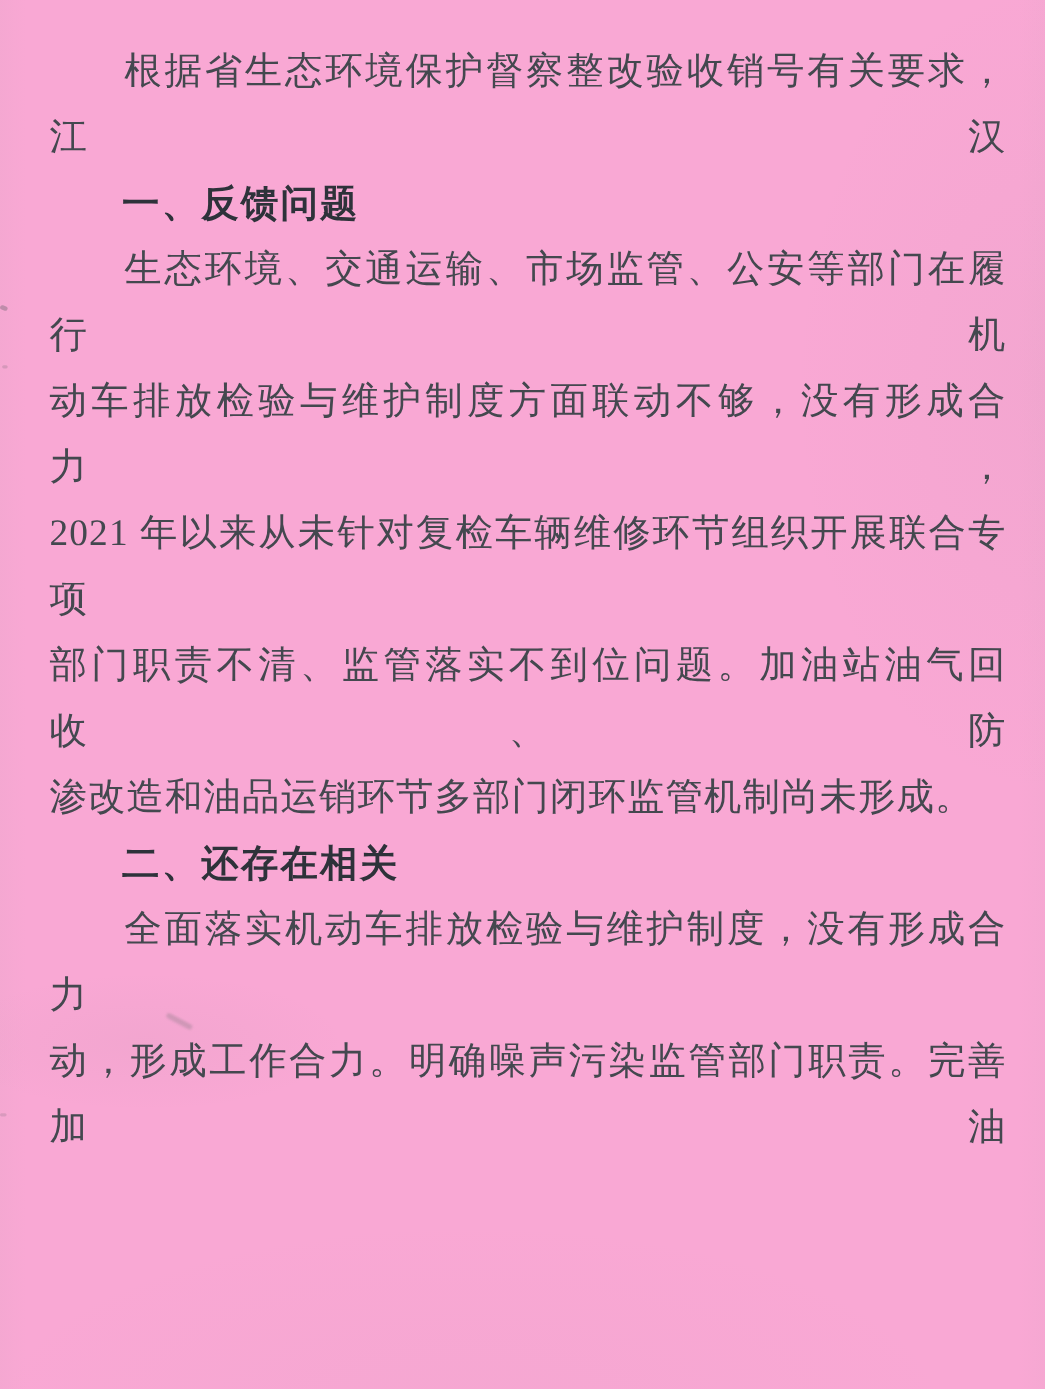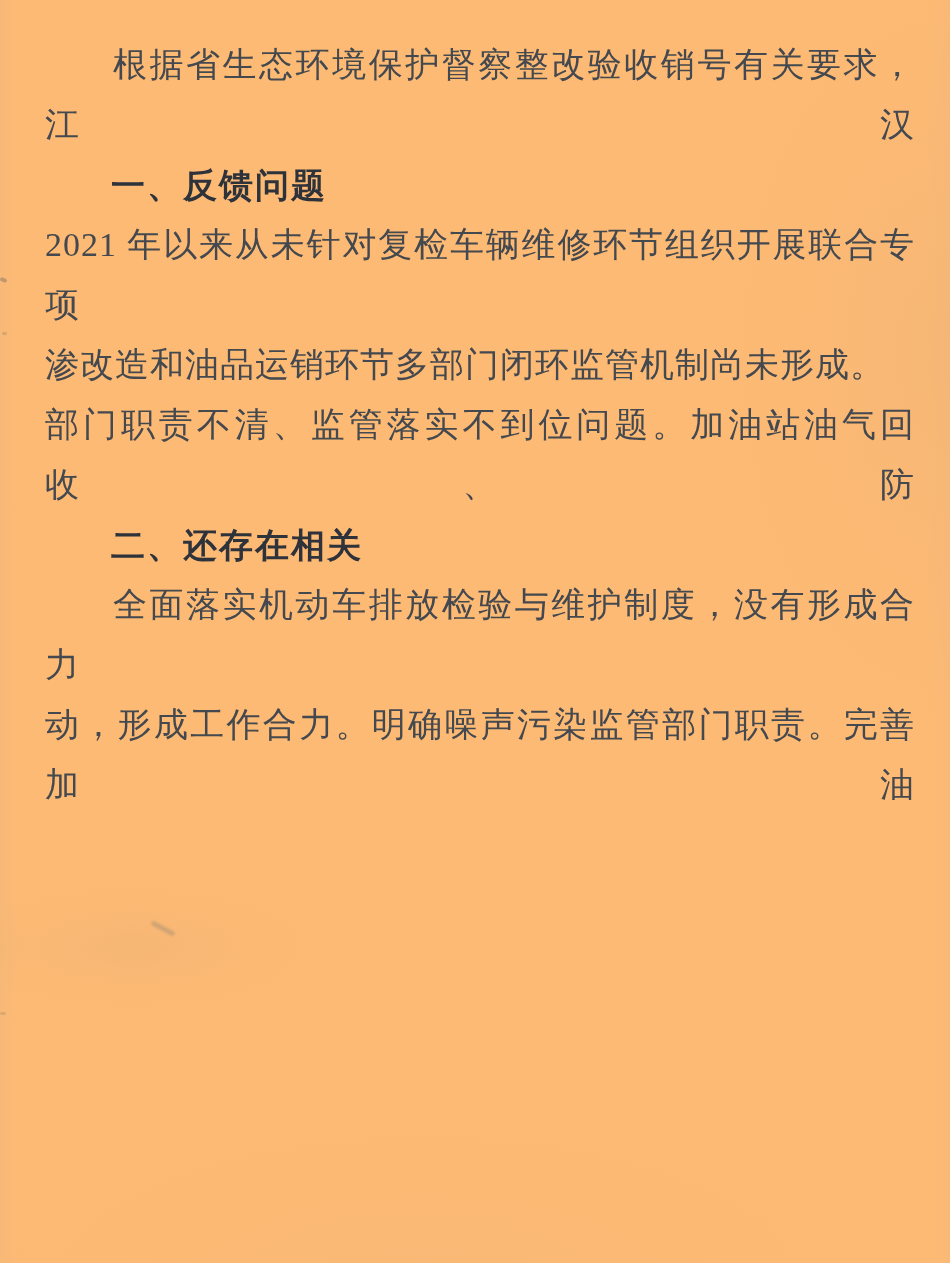--- a/index.html
+++ b/index.html
@@ -2,21 +2,21 @@
 <html lang="zh"><head>
 <meta charset="utf-8">
 <style>
   * { margin: 0; padding: 0; box-sizing: border-box; }
   html, body { background: #e8e8e6; }
   .page {
     position: relative;
     width: 950px;
     height: 1263px;
     margin: 0 auto;
-    background: #fdba74;
+    background: #f9a8d4;
     overflow: hidden;
     font-family: "Liberation Serif", "DejaVu Serif", serif;
     color: #44484f;
   }
   
   .page::before {
     content: "";
     position: absolute;
     inset: 0;
     pointer-events: none;
@@ -85,23 +85,25 @@
 
     <p class="para">
       <span class="ln first fill">根据省生态环境保护督察整改验收销号有关要求，江汉</span>
     </p>
 
     <p class="para">
       <span class="ln heading">一、反馈问题</span>
     </p>
 
     <p class="para">
+      <span class="ln first fill">生态环境、交通运输、市场监管、公安等部门在履行机</span>
+      <span class="ln fill">动车排放检验与维护制度方面联动不够，没有形成合力，</span>
       <span class="ln fill">2021 年以来从未针对复检车辆维修环节组织开展联合专项</span>
+      <span class="ln fill">部门职责不清、监管落实不到位问题。加油站油气回收、防</span>
       <span class="ln">渗改造和油品运销环节多部门闭环监管机制尚未形成。</span>
-      <span class="ln fill">部门职责不清、监管落实不到位问题。加油站油气回收、防</span>
     </p>
 
     <p class="para">
       <span class="ln heading">二、还存在相关</span>
     </p>
 
     <p class="para">
       <span class="ln first fill">全面落实机动车排放检验与维护制度，没有形成合力</span>
       <span class="ln fill">动，形成工作合力。明确噪声污染监管部门职责。完善加油</span>
 

